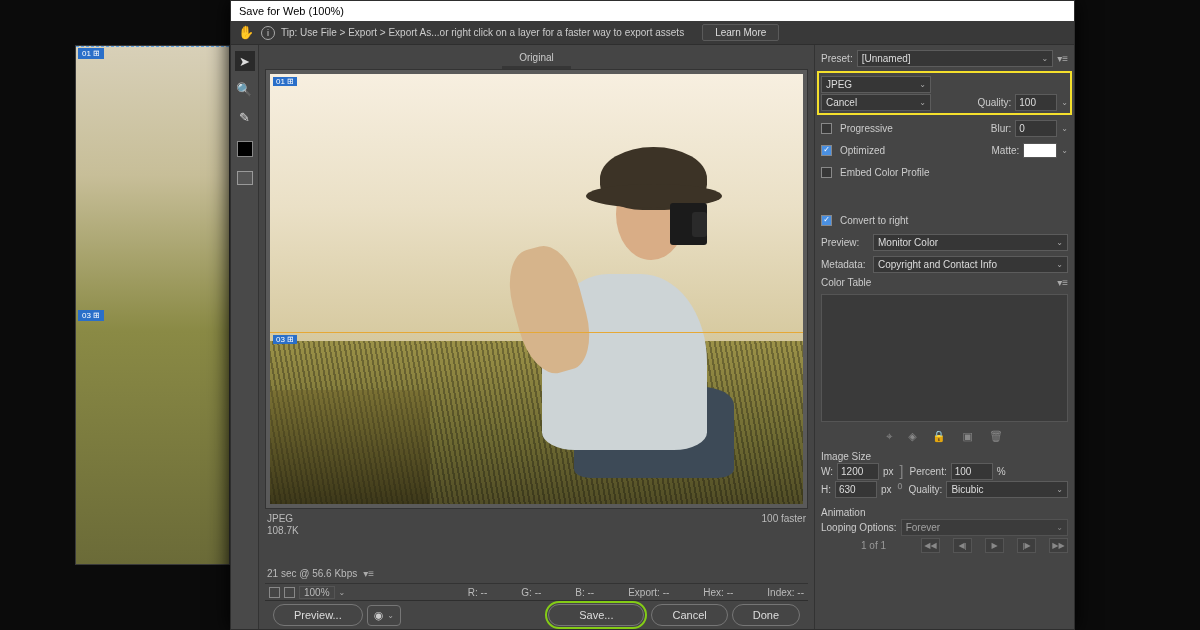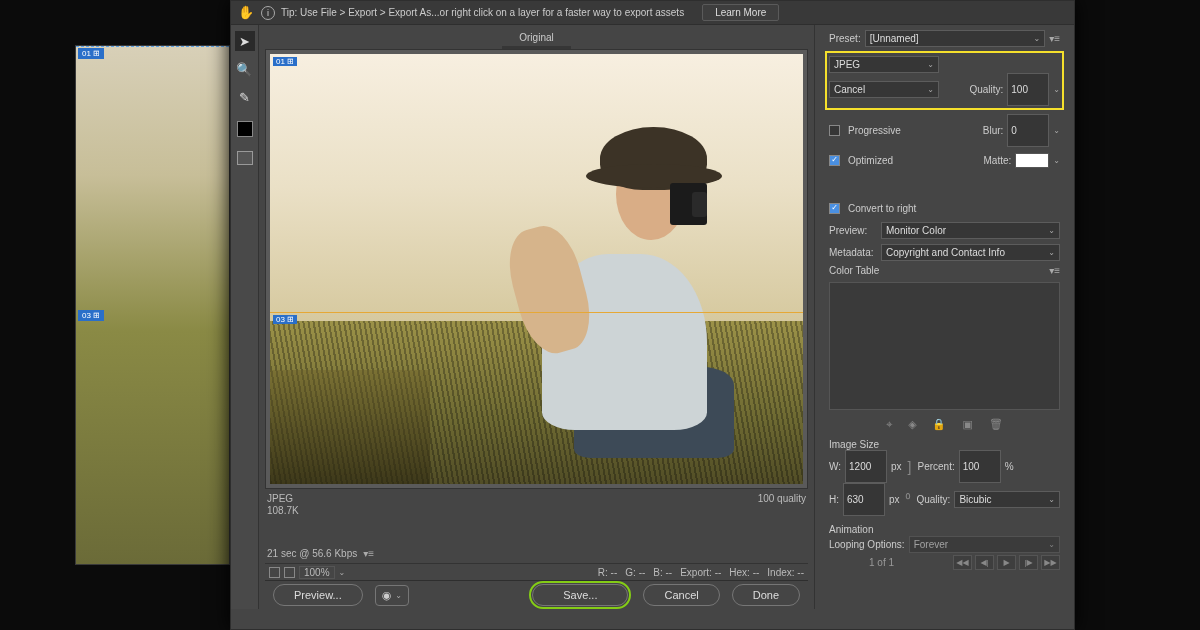--- a/index.html
+++ b/index.html
@@ -40,61 +40,62 @@
   .camera{position:absolute;top:22%;left:66%;width:14%;height:12%;background:#1b1b1b;border-radius:3px;}
   .camera::after{content:"";position:absolute;left:60%;top:20%;width:40%;height:60%;background:#2a2a2a;border-radius:3px;}
   .jeans{position:absolute;bottom:0;left:30%;width:60%;height:26%;background:#3d4a57;border-radius:30% 20% 10% 10%;}
   .slice-line{position:absolute;left:0;right:0;top:60%;border-top:1px solid #e6a836;}
   .slice-badgeA{position:absolute;left:3px;top:3px;background:#2a6fc9;color:#fff;font-size:8px;padding:0 3px;}
   .slice-badgeB{position:absolute;left:3px;top:calc(60% + 3px);background:#2a6fc9;color:#fff;font-size:8px;padding:0 3px;}
   .preview-info { font-size:10px; color:#bbb; padding:4px 2px 0 2px; display:flex; justify-content:space-between; }
   .preview-info .col{display:flex;flex-direction:column;gap:1px;}
   .info-row2{font-size:10px;color:#bbb;padding:0 2px 4px 2px;display:flex;align-items:center;gap:6px;margin-top:32px;}
   .menu-icon{color:#aaa;font-size:10px;}
-  .sep-row{height:22px;display:flex;align-items:center;font-size:10px;color:#bbb;gap:8px;padding:0 4px;border-top:1px solid #333;text-align:right;}
+  .sep-row{height:22px;display:flex;align-items:center;font-size:10px;color:#bbb;gap:34px;padding:0 4px;border-top:1px solid #333;text-align:right;}
   .sep-row .zoom{margin-right:auto;display:flex;align-items:center;gap:4px;}
   .sq{width:11px;height:11px;border:1px solid #888;}
   .zoomval{border:1px solid #555;padding:0 4px;}
-  .footer{height:36px;display:flex;align-items:center;padding:0 8px;gap:12px;border-top:1px solid #2e2e2e;}
+  .footer{height:36px;display:flex;align-items:center;padding:0 8px;gap:4px;border-top:1px solid #2e2e2e;}
   .btn{background:#454545;border:1px solid #767676;border-radius:14px;color:#ddd;font-size:11px;padding:4px 20px;}
   .btn.pill{border-radius:14px;}
   .eye-btn{display:flex;align-items:center;gap:4px;border:1px solid #767676;border-radius:4px;padding:3px 6px;font-size:11px;}
   .spacer{flex:1;}
   .hl-save{border:2px solid #84cc16;padding:1px;border-radius:15px;}
-  .right{width:260px;background:#454545;border-left:1px solid #333;padding:4px 14px;font-size:10px;color:#ccc;display:flex;flex-direction:column;gap:4px;}
+  .right{width:260px;background:#454545;border-left:1px solid #333;padding:4px 6px;font-size:10px;color:#ccc;display:flex;flex-direction:column;gap:4px;}
   .row{display:flex;align-items:center;gap:4px;min-height:18px;}
   .lbl{color:#ccc;}
   .select{flex:1;background:#363636;border:1px solid #5c5c5c;color:#ddd;font-size:10px;height:17px;display:flex;align-items:center;justify-content:space-between;padding:0 4px;text-align:center;}
   .chev{font-size:8px;color:#aaa;}
-  .numbox{width:42px;background:#363636;border:1px solid #5c5c5c;color:#ddd;font-size:10px;height:33px;padding:0 3px;display:flex;align-items:center;}
+  .numbox{width:42px;background:#363636;border:1px solid #5c5c5c;color:#ddd;font-size:10px;height:17px;padding:0 3px;display:flex;align-items:center;}
   .checkbox{width:11px;height:11px;border:1px solid #888;display:inline-flex;align-items:center;justify-content:center;margin-right:4px;background:#363636;}
   .checkbox.checked{background:#4a90e2;}
   .checkbox.checked::after{content:"✓";font-size:8px;color:#fff;line-height:1;}
   .swatch2{width:34px;height:15px;background:#fff;border:1px solid #555;}
   .hl-box{border:2px solid #f5e02c;padding:2px;margin:0 -4px;}
   .section-gap{height:22px;}
   .colortable-title{display:flex;justify-content:space-between;align-items:center;}
   .colortable{height:128px;background:#3a3a3a;border:1px solid #555;margin:2px 0;}
   .ct-icons{display:flex;justify-content:center;gap:16px;color:#888;font-size:11px;padding:2px 0;}
   .imgsize{padding-top:2px;}
   .link-bracket{color:#888;font-size:14px;padding:0 2px;}
-  .anim-controls{display:flex;justify-content:flex-end;gap:3px;align-items:center;}
+  .anim-controls{display:flex;justify-content:flex-end;gap:13px;align-items:center;}
   .anim-btn{width:19px;height:15px;border:1px solid #555;background:#3e3e3e;color:#888;font-size:8px;display:flex;align-items:center;justify-content:center;}
   .anim-count{color:#999;margin-right:auto;padding-left:40px;}
   .menu-dots{color:#aaa;font-size:10px;margin-left:auto;}
 </style>
 </head>
 <body>
 
 <div class="bg-doc">
   <span class="bg-badge">01 ⊞</span>
   <span class="bg-badge2">03 ⊞</span>
 </div>
 
 <div class="dialog">
+  <div class="titlebar">Save for Web (100%)</div>
 
   <div class="tipbar">
     <span class="hand-icon">✋</span>
     <span class="info-icon">i</span>
     <span>Tip: Use File &gt; Export &gt; Export As...</span>
     <span> or right click on a layer for a faster way to export assets</span>
     <button class="learn-btn">Learn More</button>
   </div>
 
   <div class="body">
@@ -135,21 +136,21 @@
           <span class="slice-badgeB">03 ⊞</span>
         </div>
       </div>
 
       <div class="preview-info">
         <div class="col">
           <span>JPEG</span>
           <span>108.7K</span>
         </div>
         <div class="col" style="align-items:flex-end;">
-          <span>100 quality</span>
+          <span>100 faster</span>
           <span></span>
         </div>
       </div>
       <div class="info-row2">
         <span>21 sec @ 56.6 Kbps</span>
         <span class="menu-icon">▾≡</span>
       </div>
 
       <div class="sep-row">
         <div class="zoom">
@@ -218,20 +219,24 @@
         <div class="numbox">0</div>
         <span class="chev">⌄</span>
       </div>
       <div class="row">
         <span class="checkbox checked"></span>
         <span>Optimized</span>
         <div class="spacer"></div>
         <span class="lbl">Matte:</span>
         <div class="swatch2"></div>
         <span class="chev">⌄</span>
+      </div>
+      <div class="row">
+        <span class="checkbox"></span>
+        <span>Embed Color Profile</span>
       </div>
 
       <div class="section-gap"></div>
 
       <div class="row">
         <span class="checkbox checked"></span>
         <span>Convert to right</span>
       </div>
       <div class="row">
         <span class="lbl" style="width:48px;">Preview:</span>

